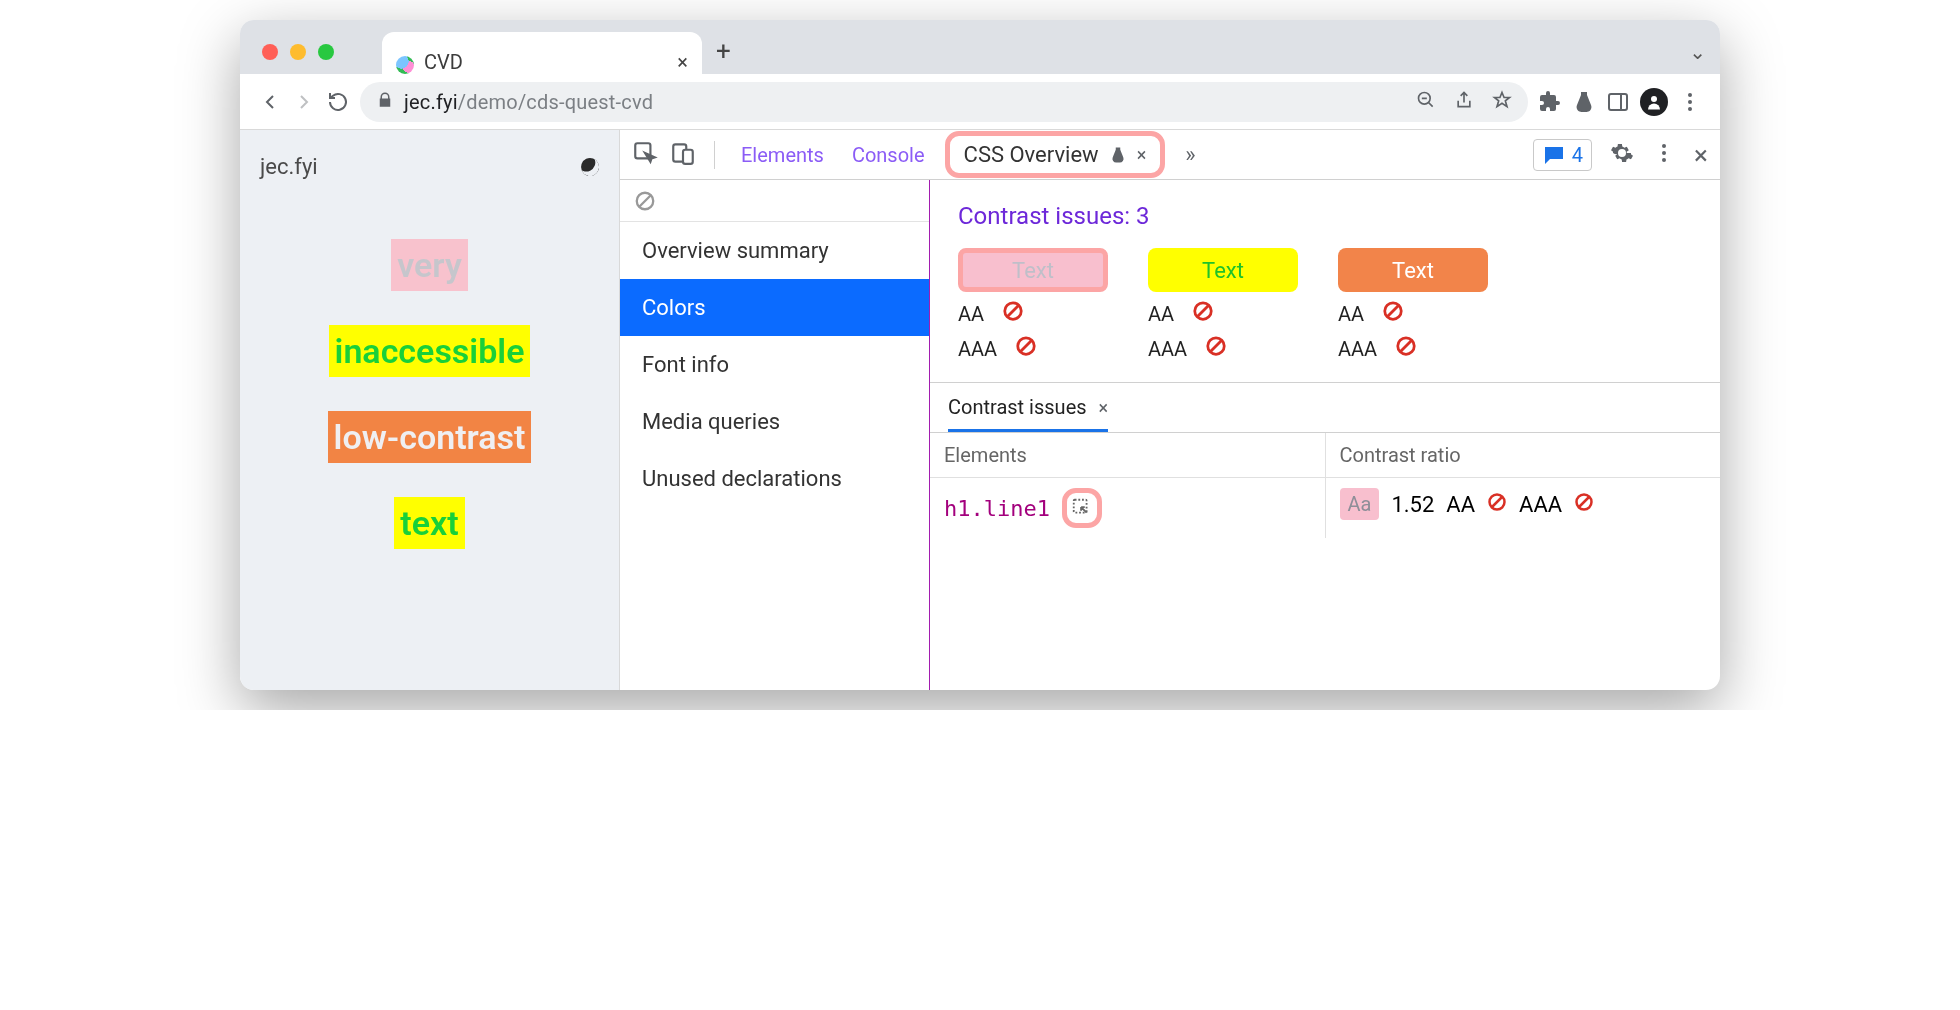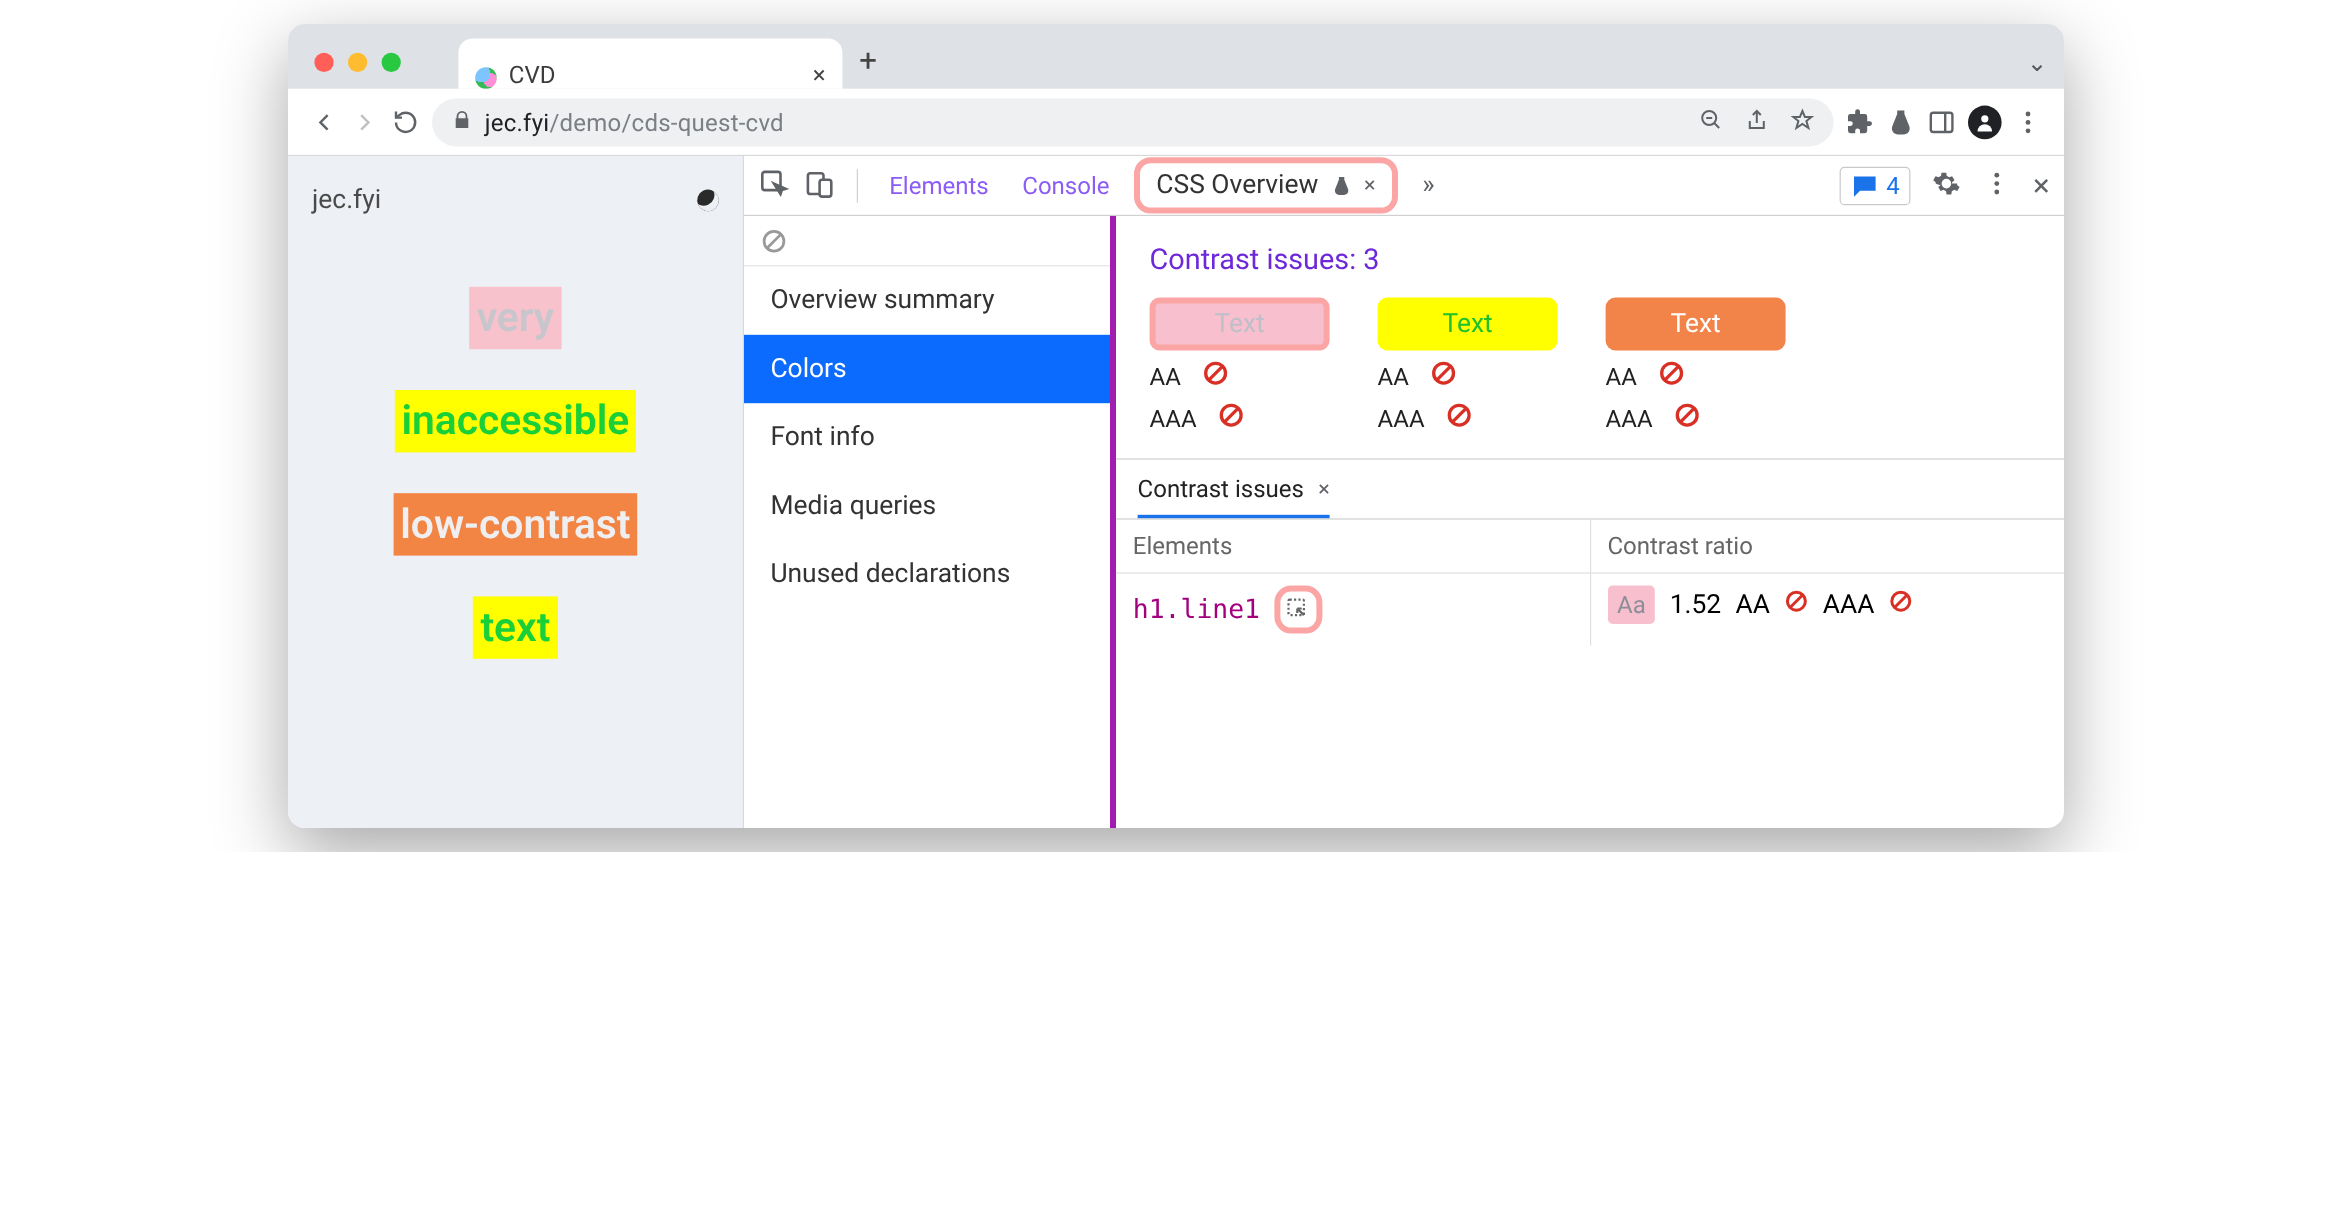--- a/index.html
+++ b/index.html
@@ -85,21 +85,21 @@
 .dt-tabs .badge {
   display:flex; align-items:center; gap:6px; border:1px solid #c9c9c9; border-radius:4px;
   padding:3px 8px; color:#1a73e8; font-size:20px; margin-left:10px;
 }
 .dt-tabs .right { margin-left:auto; display:flex; align-items:center; gap:18px; }
 .dt-tabs .right svg{width:24px;height:24px;color:#5f6368;}
 
 .dt-body { display:flex; flex:1; min-height:0; }
 
 
-.ov-side { width:310px; border-right:5px solid #a21caf; display:flex; flex-direction:column; }
+.ov-side { width:310px; border-right:1px solid #a21caf; display:flex; flex-direction:column; }
 .ov-side .clear { height:42px; display:flex; align-items:center; padding-left:14px; border-bottom:1px solid #e3e3e3;}
 .nolist { list-style:none; }
 .ov-side li { font-size:22px; padding:16px 22px; color:#333; }
 .ov-side li.active { background:#0b6bff; color:#fff; }
 
 
 .ov-main { flex:1; display:flex; flex-direction:column; }
 .contrast-title { font-size:24px; padding:22px 28px 18px; color:#6d28d9; }
 .swatches { display:flex; gap:40px; padding:0 28px 20px; }
 .sw { display:flex; flex-direction:column; gap:8px; }

